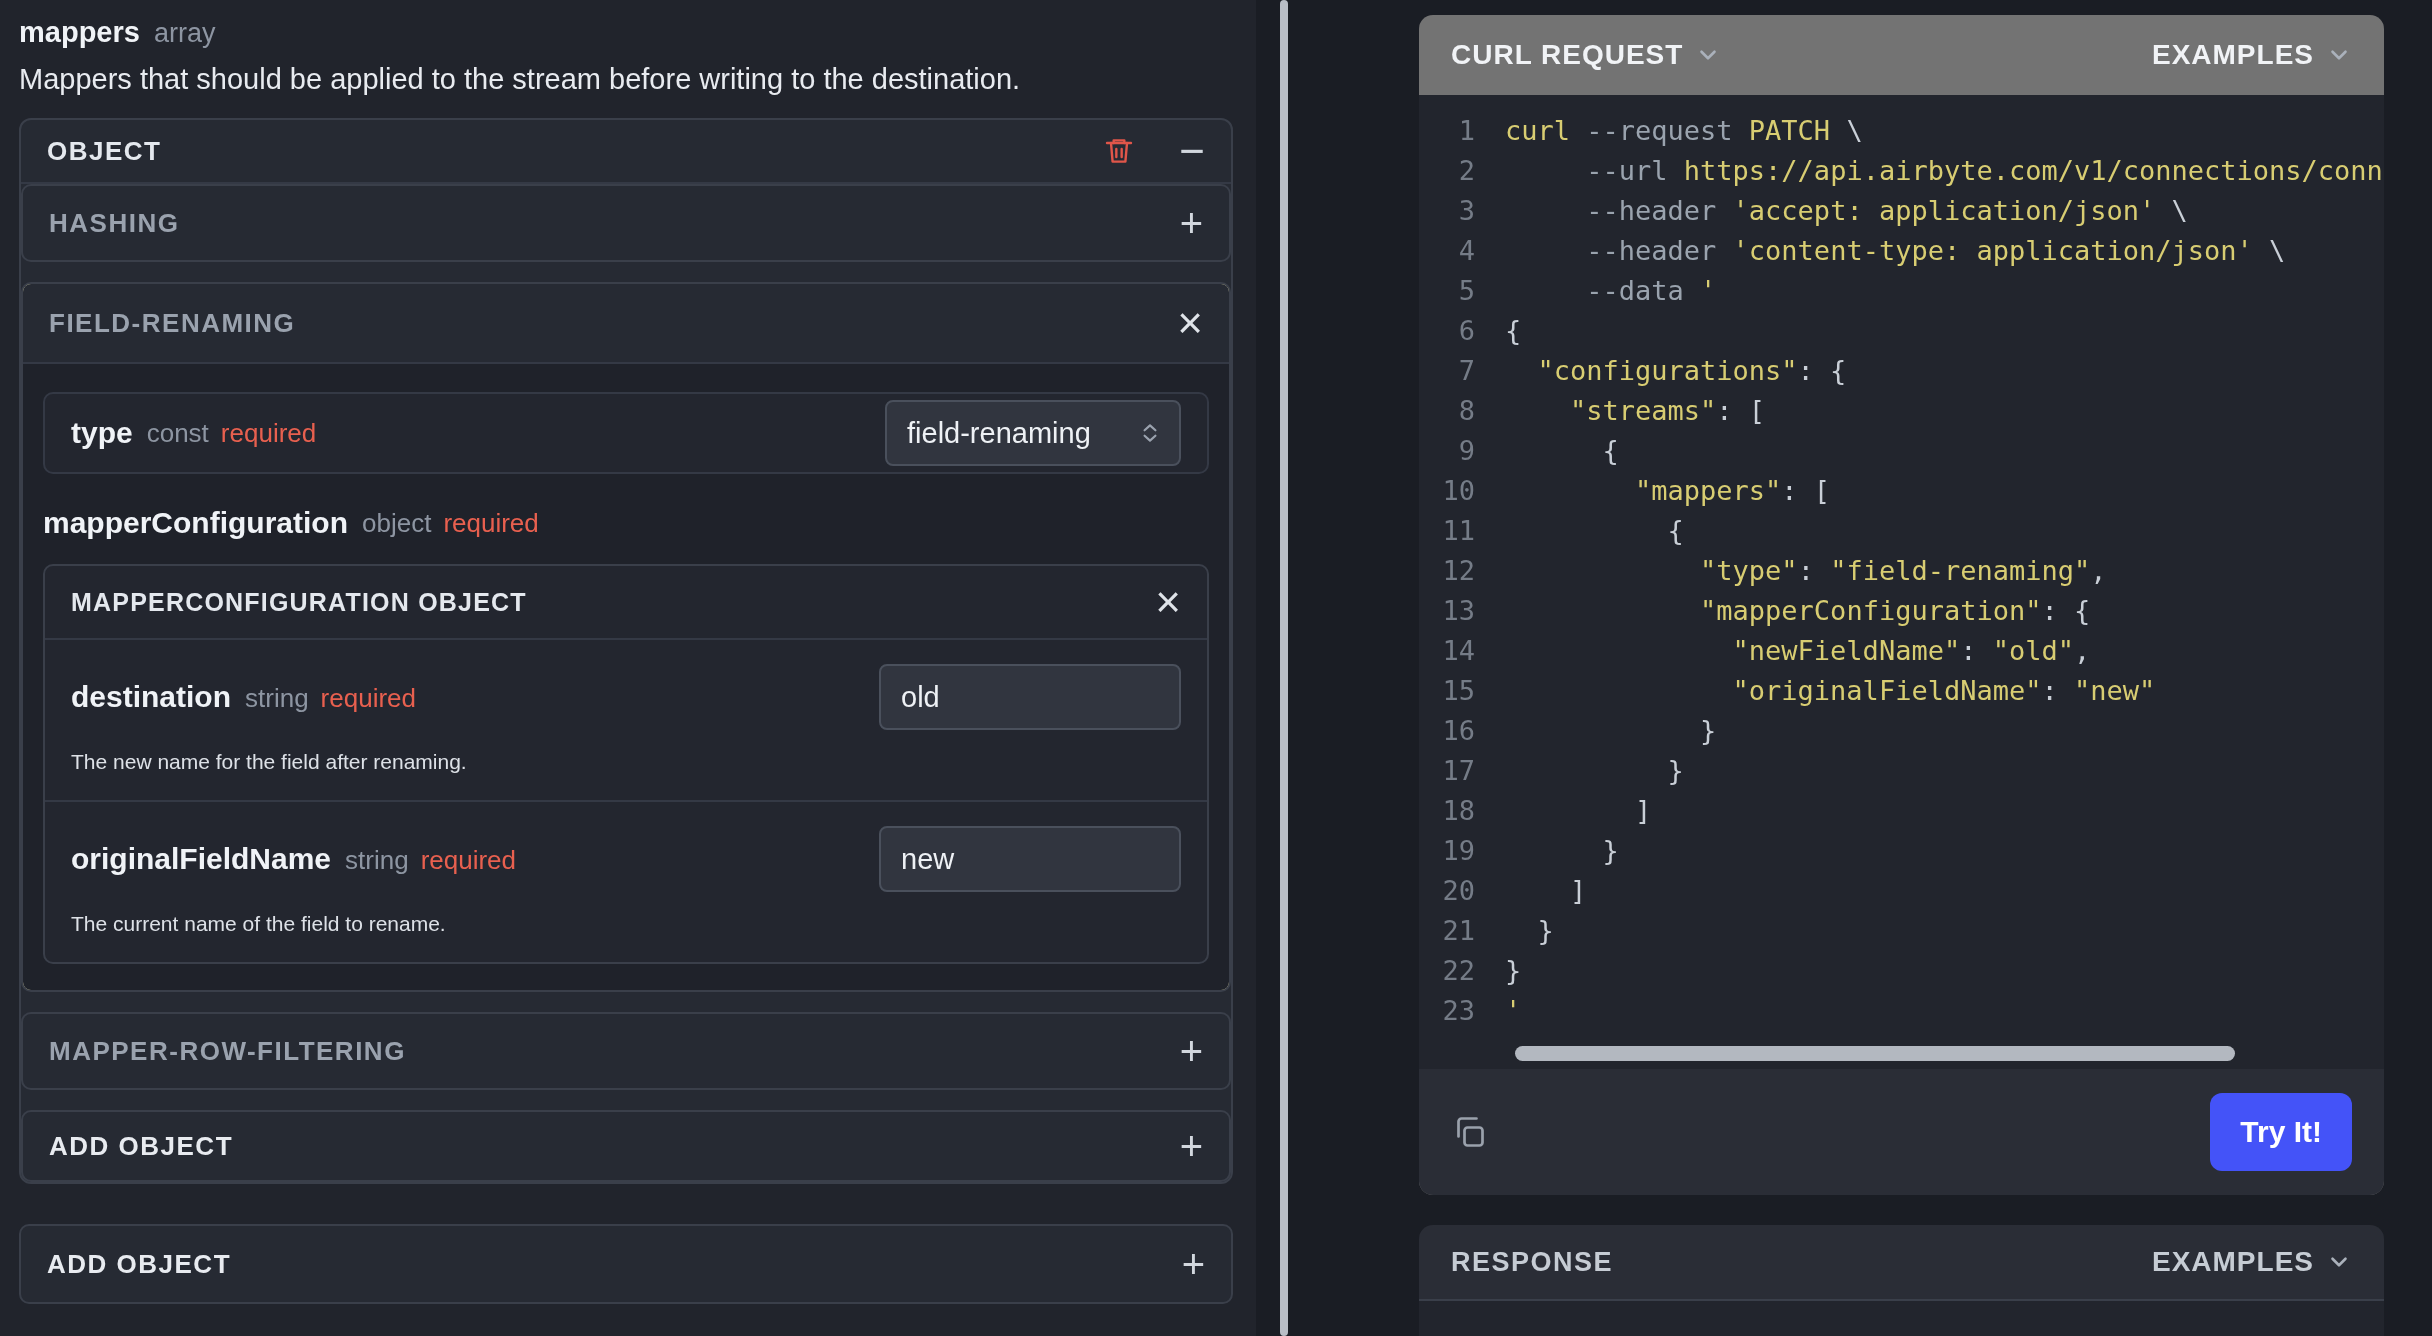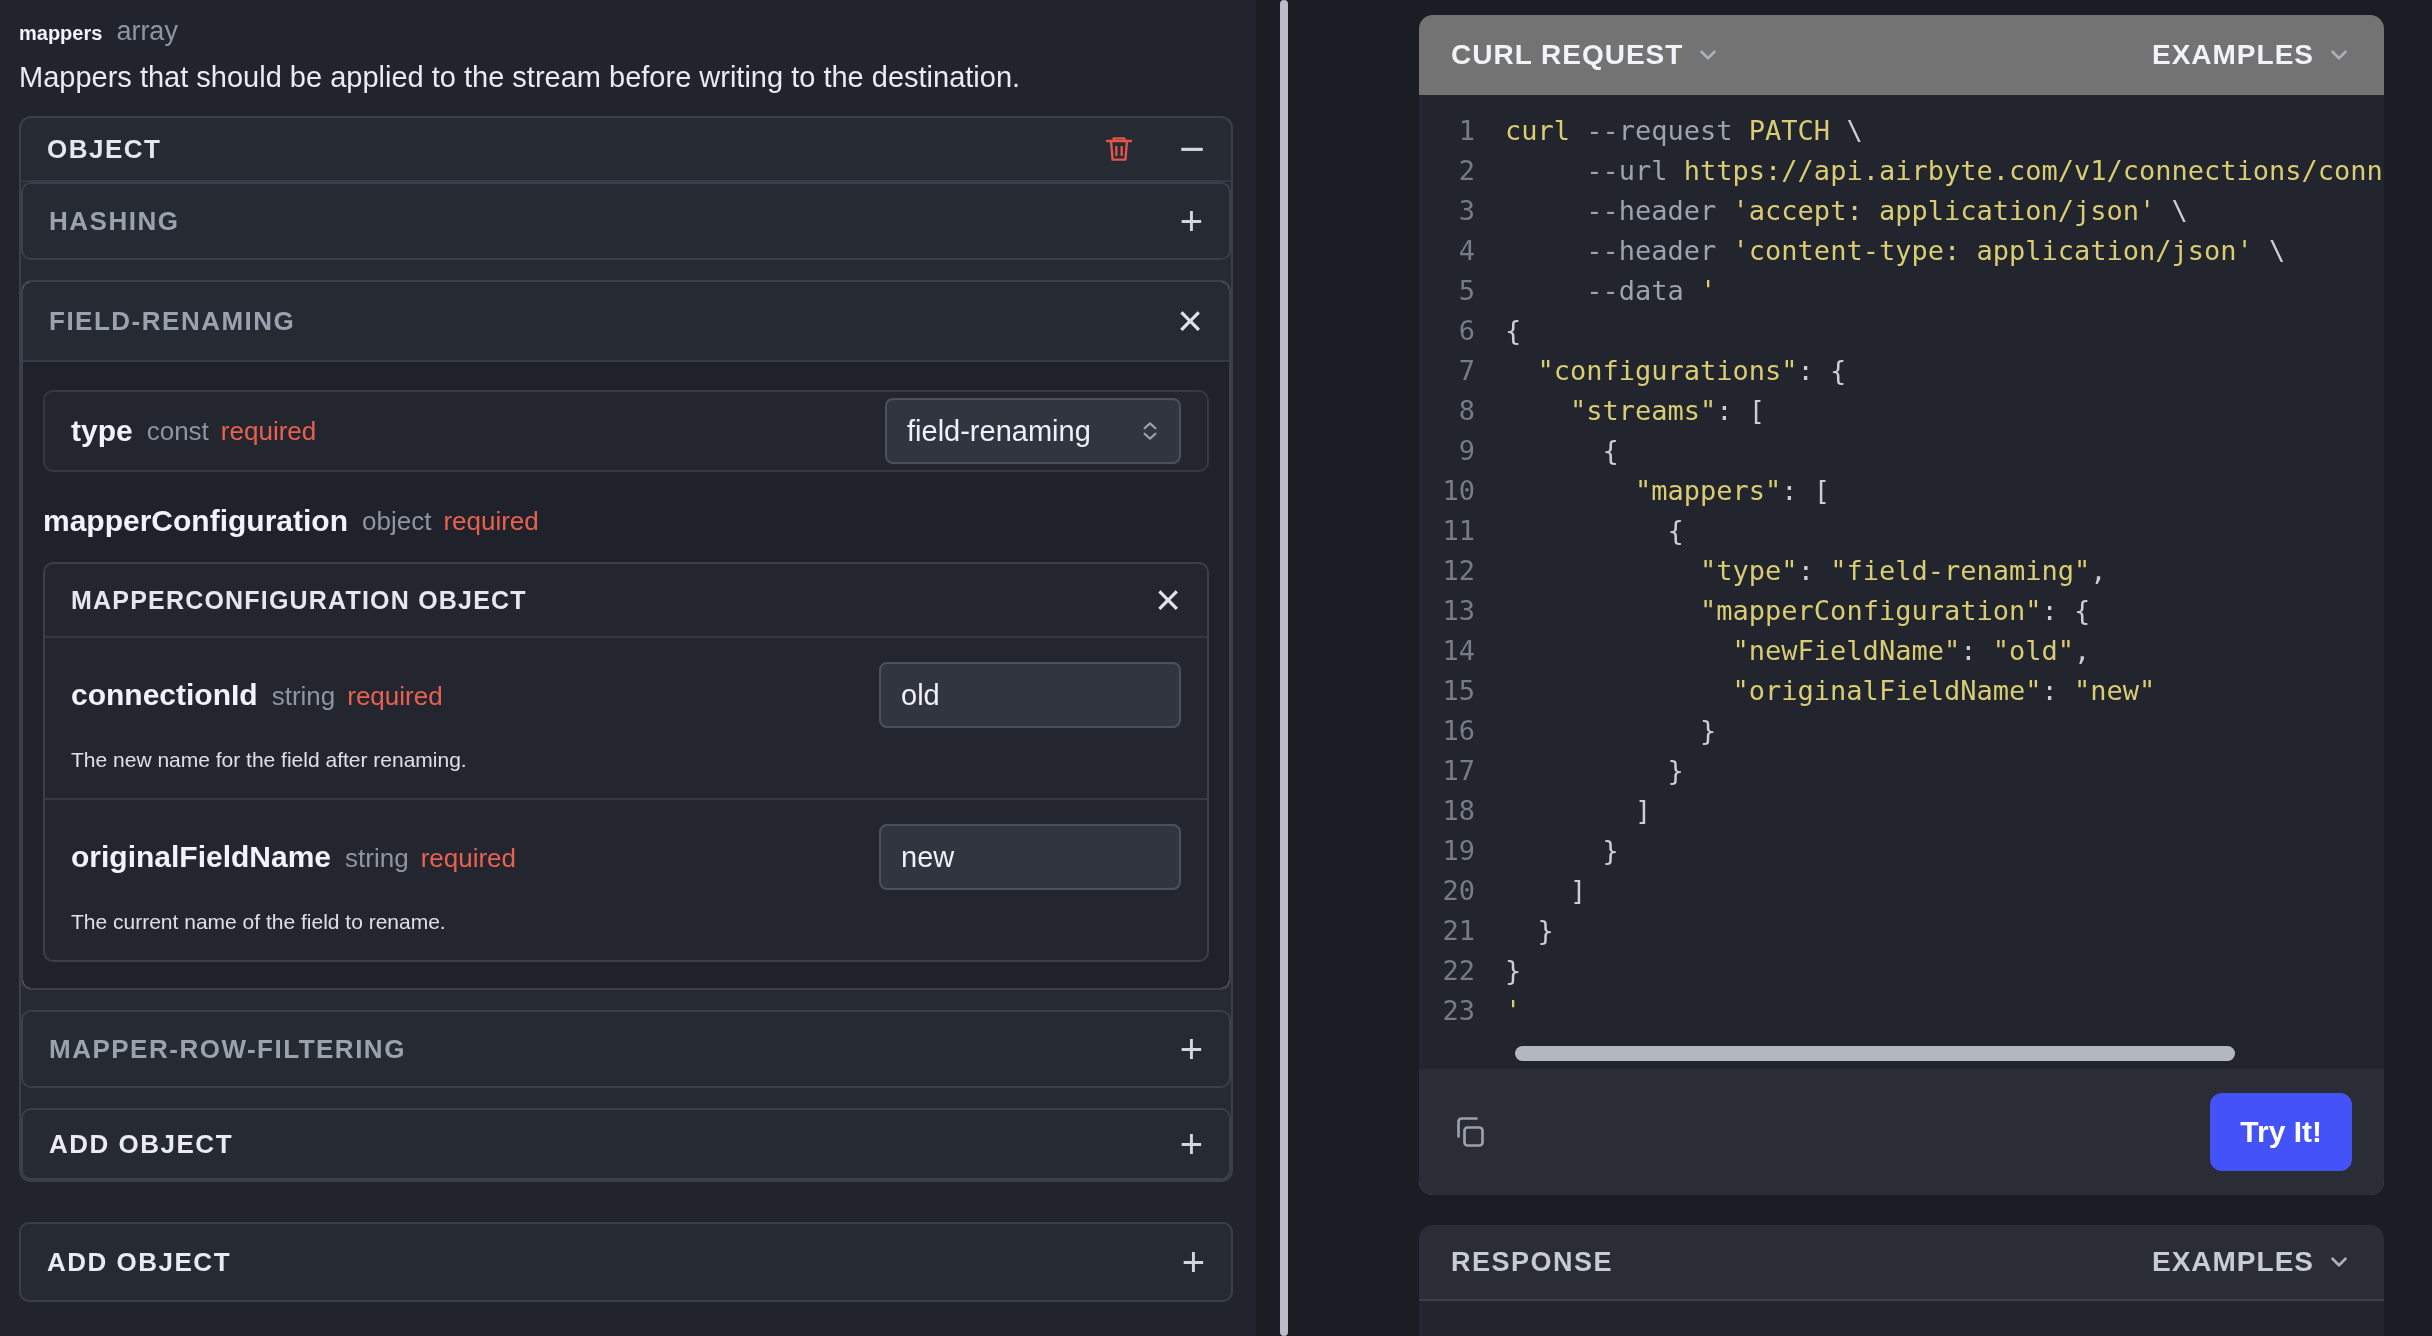--- a/index.html
+++ b/index.html
@@ -3,21 +3,21 @@
 <meta charset="utf-8">
 <style>
   * { box-sizing: border-box; margin: 0; padding: 0; }
   html,body { background:#15181e; }
   body { font-family:"Liberation Sans", sans-serif; }
   .page { position:relative; width:2432px; height:1336px; background:#1a1d24; overflow:hidden; color:#e6e9ee; }
 
   
   .left-pane { position:absolute; left:0; top:0; width:1256px; height:1336px; background:#21242c; padding:16px 23px 0 19px; }
   .field-head { display:flex; align-items:baseline; gap:14px; }
-  .field-name { font-size:20px; font-weight:bold; color:#f0f3f7; }
+  .field-name { font-size:29px; font-weight:bold; color:#f0f3f7; }
   .field-type { font-size:27px; color:#8d95a2; }
   .field-desc { margin-top:14px; font-size:29px; color:#e8ebf0; }
 
   .card { background:#262a33; border:2px solid #3a3f4a; border-radius:12px; }
   .object-card { margin-top:22px; }
   .card-head { display:flex; align-items:center; height:64px; padding:0 26px; border-bottom:2px solid #343945; }
   .card-title { font-size:26px; font-weight:bold; letter-spacing:1.5px; color:#e4e8ee; }
   .head-spacer { flex:1; }
   .icon-btn { background:none; border:none; cursor:pointer; display:flex; align-items:center; justify-content:center; padding:0; }
   .card-body { display:flex; flex-direction:column; gap:20px; }
@@ -163,21 +163,21 @@
                 <span class="mc-title">MAPPERCONFIGURATION OBJECT</span>
                 <span class="head-spacer"></span>
                 <button class="icon-btn">
                   <span class="close-glyph">×</span>
                 </button>
               </div>
 
               <div class="fieldrow">
                 <div class="fieldrow-line">
                   <div class="fieldrow-labels">
-                    <span class="prop-name">connectionId</span>
+                    <span class="prop-name">destination</span>
                     <span class="prop-kind">string</span>
                     <span class="prop-req">required</span>
                   </div>
                   <input class="text-input" type="text" value="old" style="">
                 </div>
                 <div class="fieldrow-desc">The new name for the field after renaming.</div>
               </div>
 
               <div class="fieldrow">
                 <div class="fieldrow-line">

